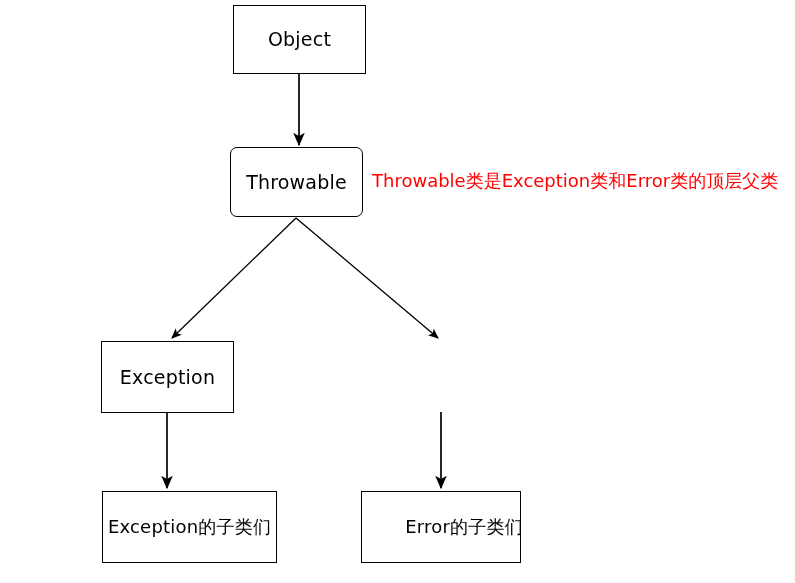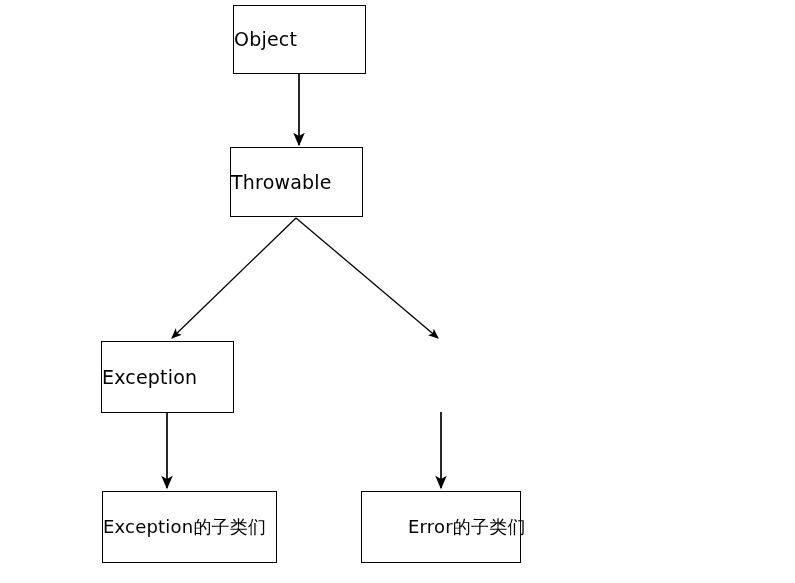--- a/index.html
+++ b/index.html
@@ -17,40 +17,42 @@
     background: #ffffff;
     overflow: hidden;
   }
   .node {
     position: absolute;
     box-sizing: border-box;
     border: 1.6px solid #000000;
     background: #ffffff;
     display: flex;
     align-items: center;
+    justify-content: center;
     color: #000000;
     z-index: 2;
   }
   .node-label {
     font-size: 19px;
     line-height: 1.1;
     letter-spacing: 0.2px;
     white-space: nowrap;
   }
   #node-object {
     left: 233px;
     top: 5px;
     width: 133px;
     height: 69px;
   }
   #node-throwable {
     left: 230px;
     top: 147px;
     width: 133px;
     height: 70px;
+    border-radius: 7px;
   }
   #node-exception {
     left: 101px;
     top: 341px;
     width: 133px;
     height: 72px;
   }
   #node-error {
     left: 365px;
     top: 341px;
@@ -131,14 +133,15 @@
 
 
   <div class="node" id="node-exception-subclasses">
     <span class="node-label">Exception的子类们</span>
   </div>
 
   <div class="node" id="node-error-subclasses">
     <span class="node-label">Error的子类们</span>
   </div>
 
+  <div id="annotation-throwable">Throwable类是Exception类和Error类的顶层父类</div>
 
 </div>
 
 </body></html>

